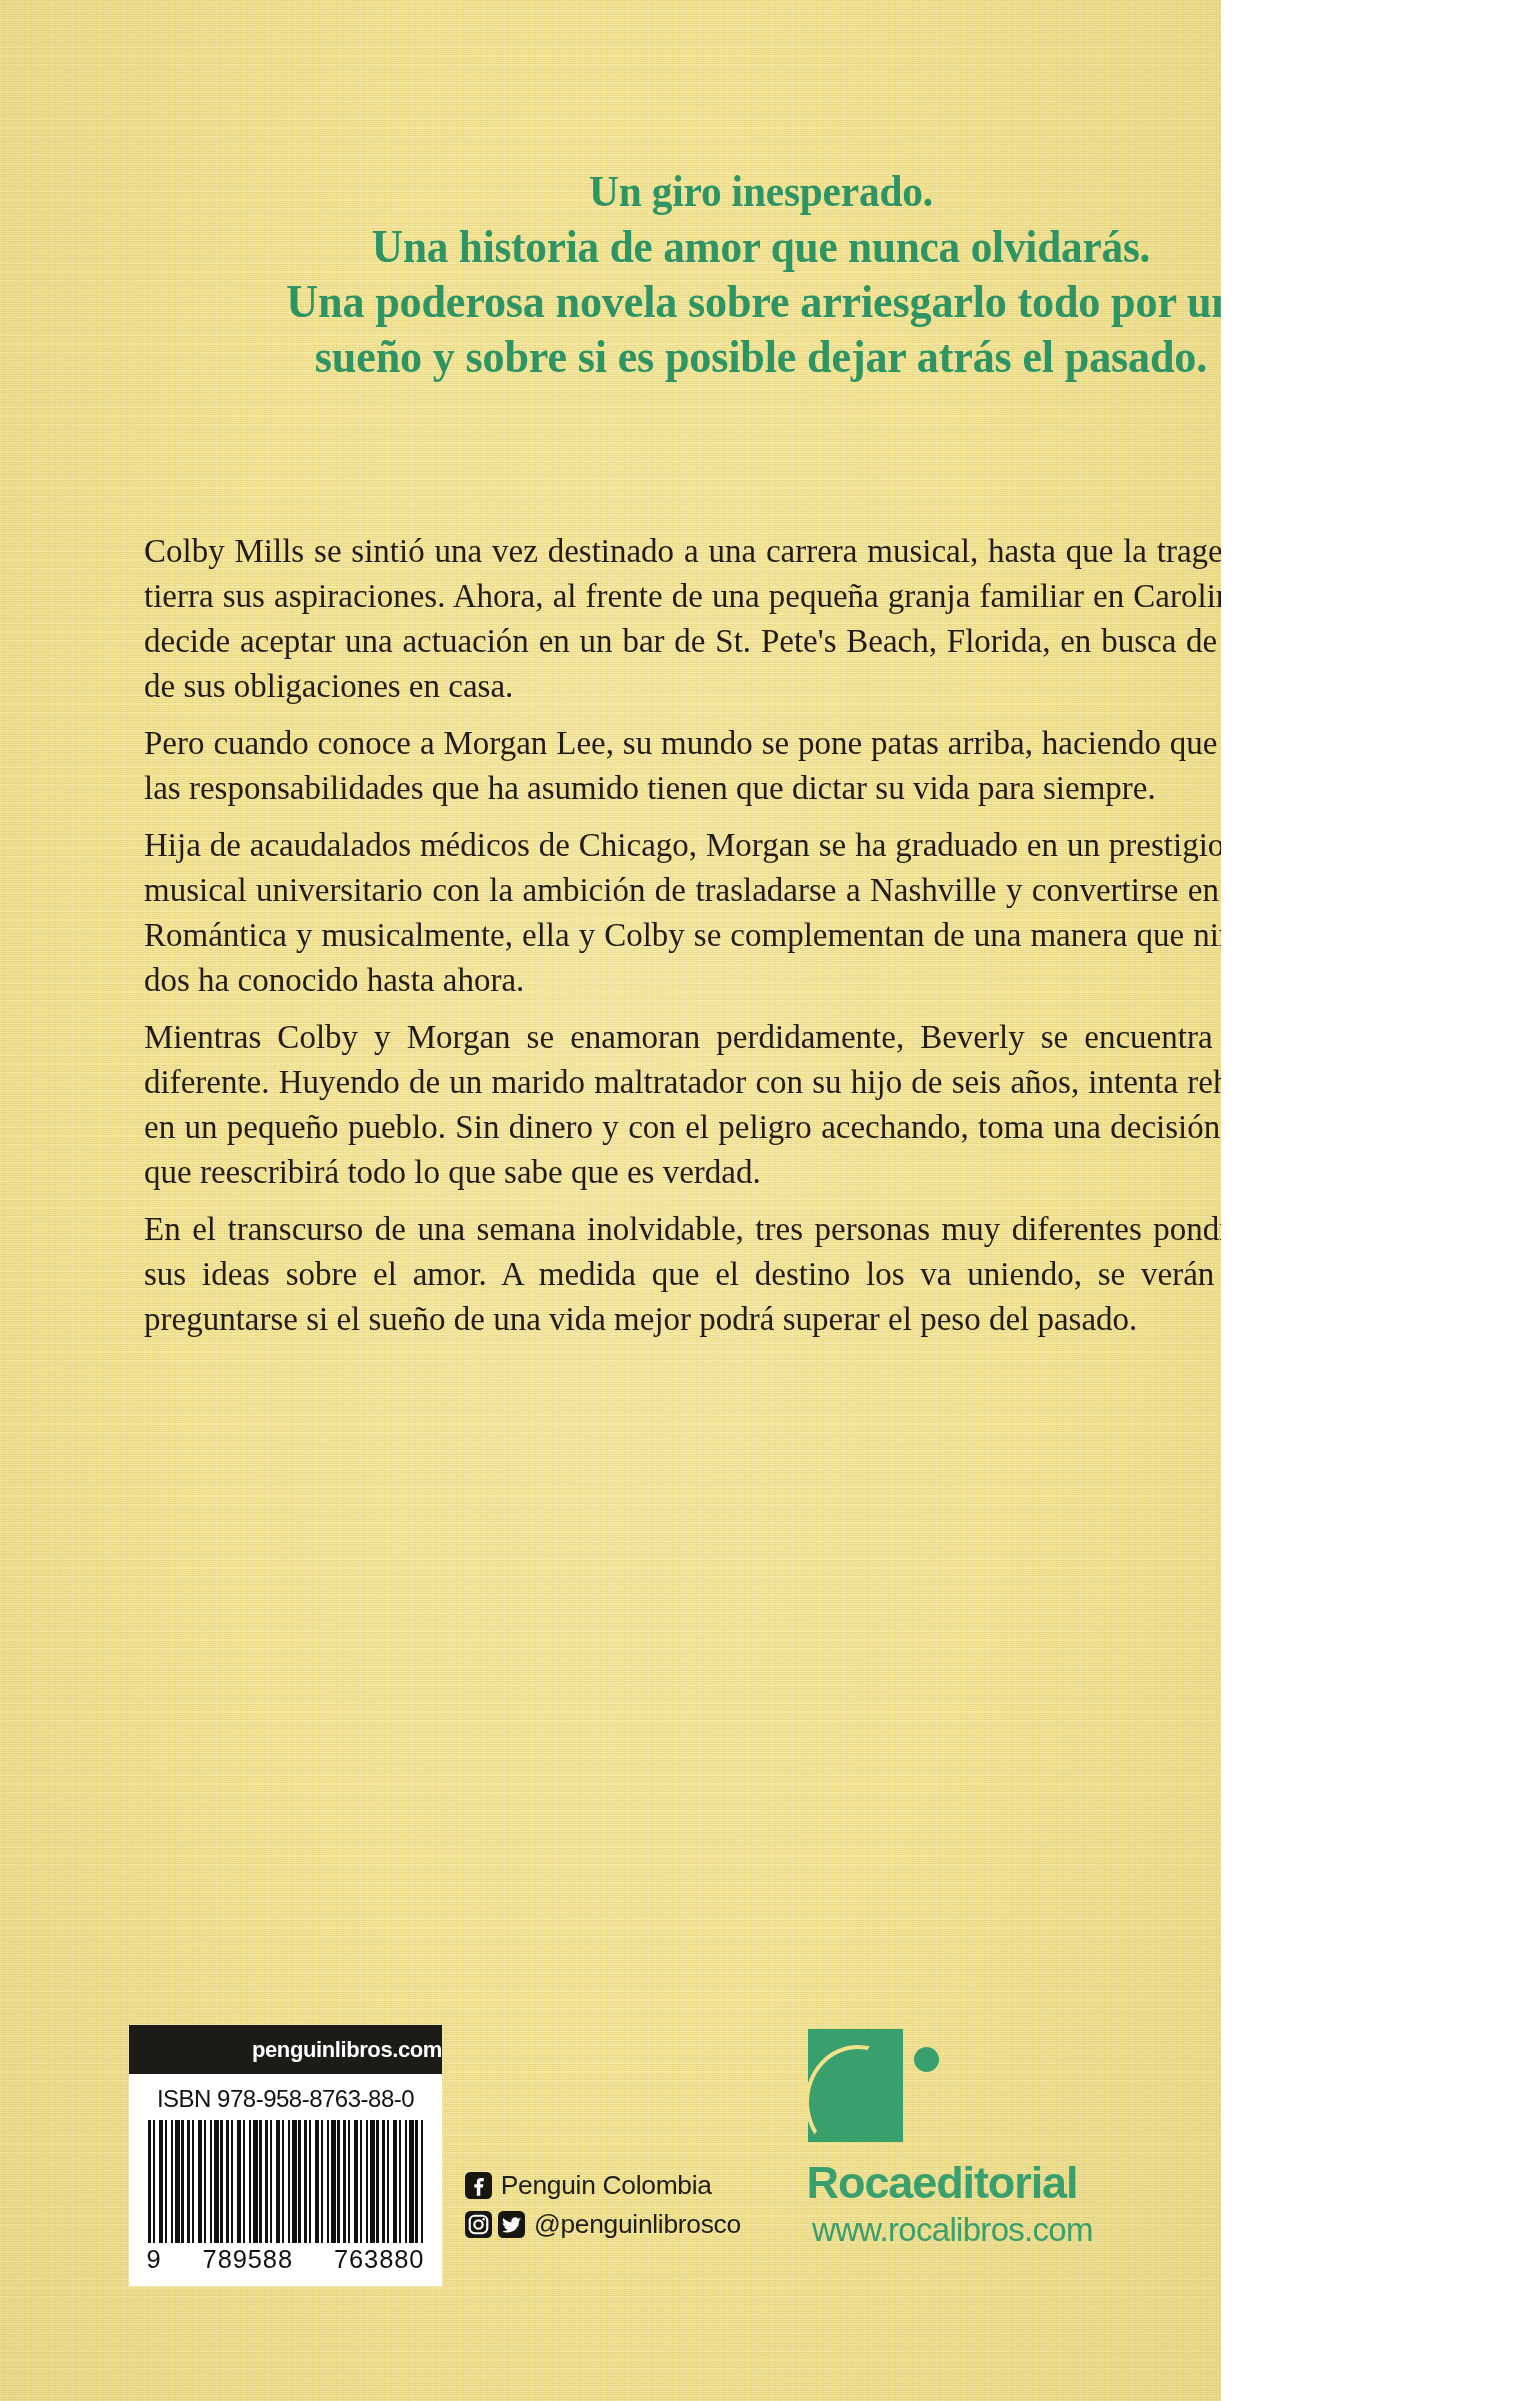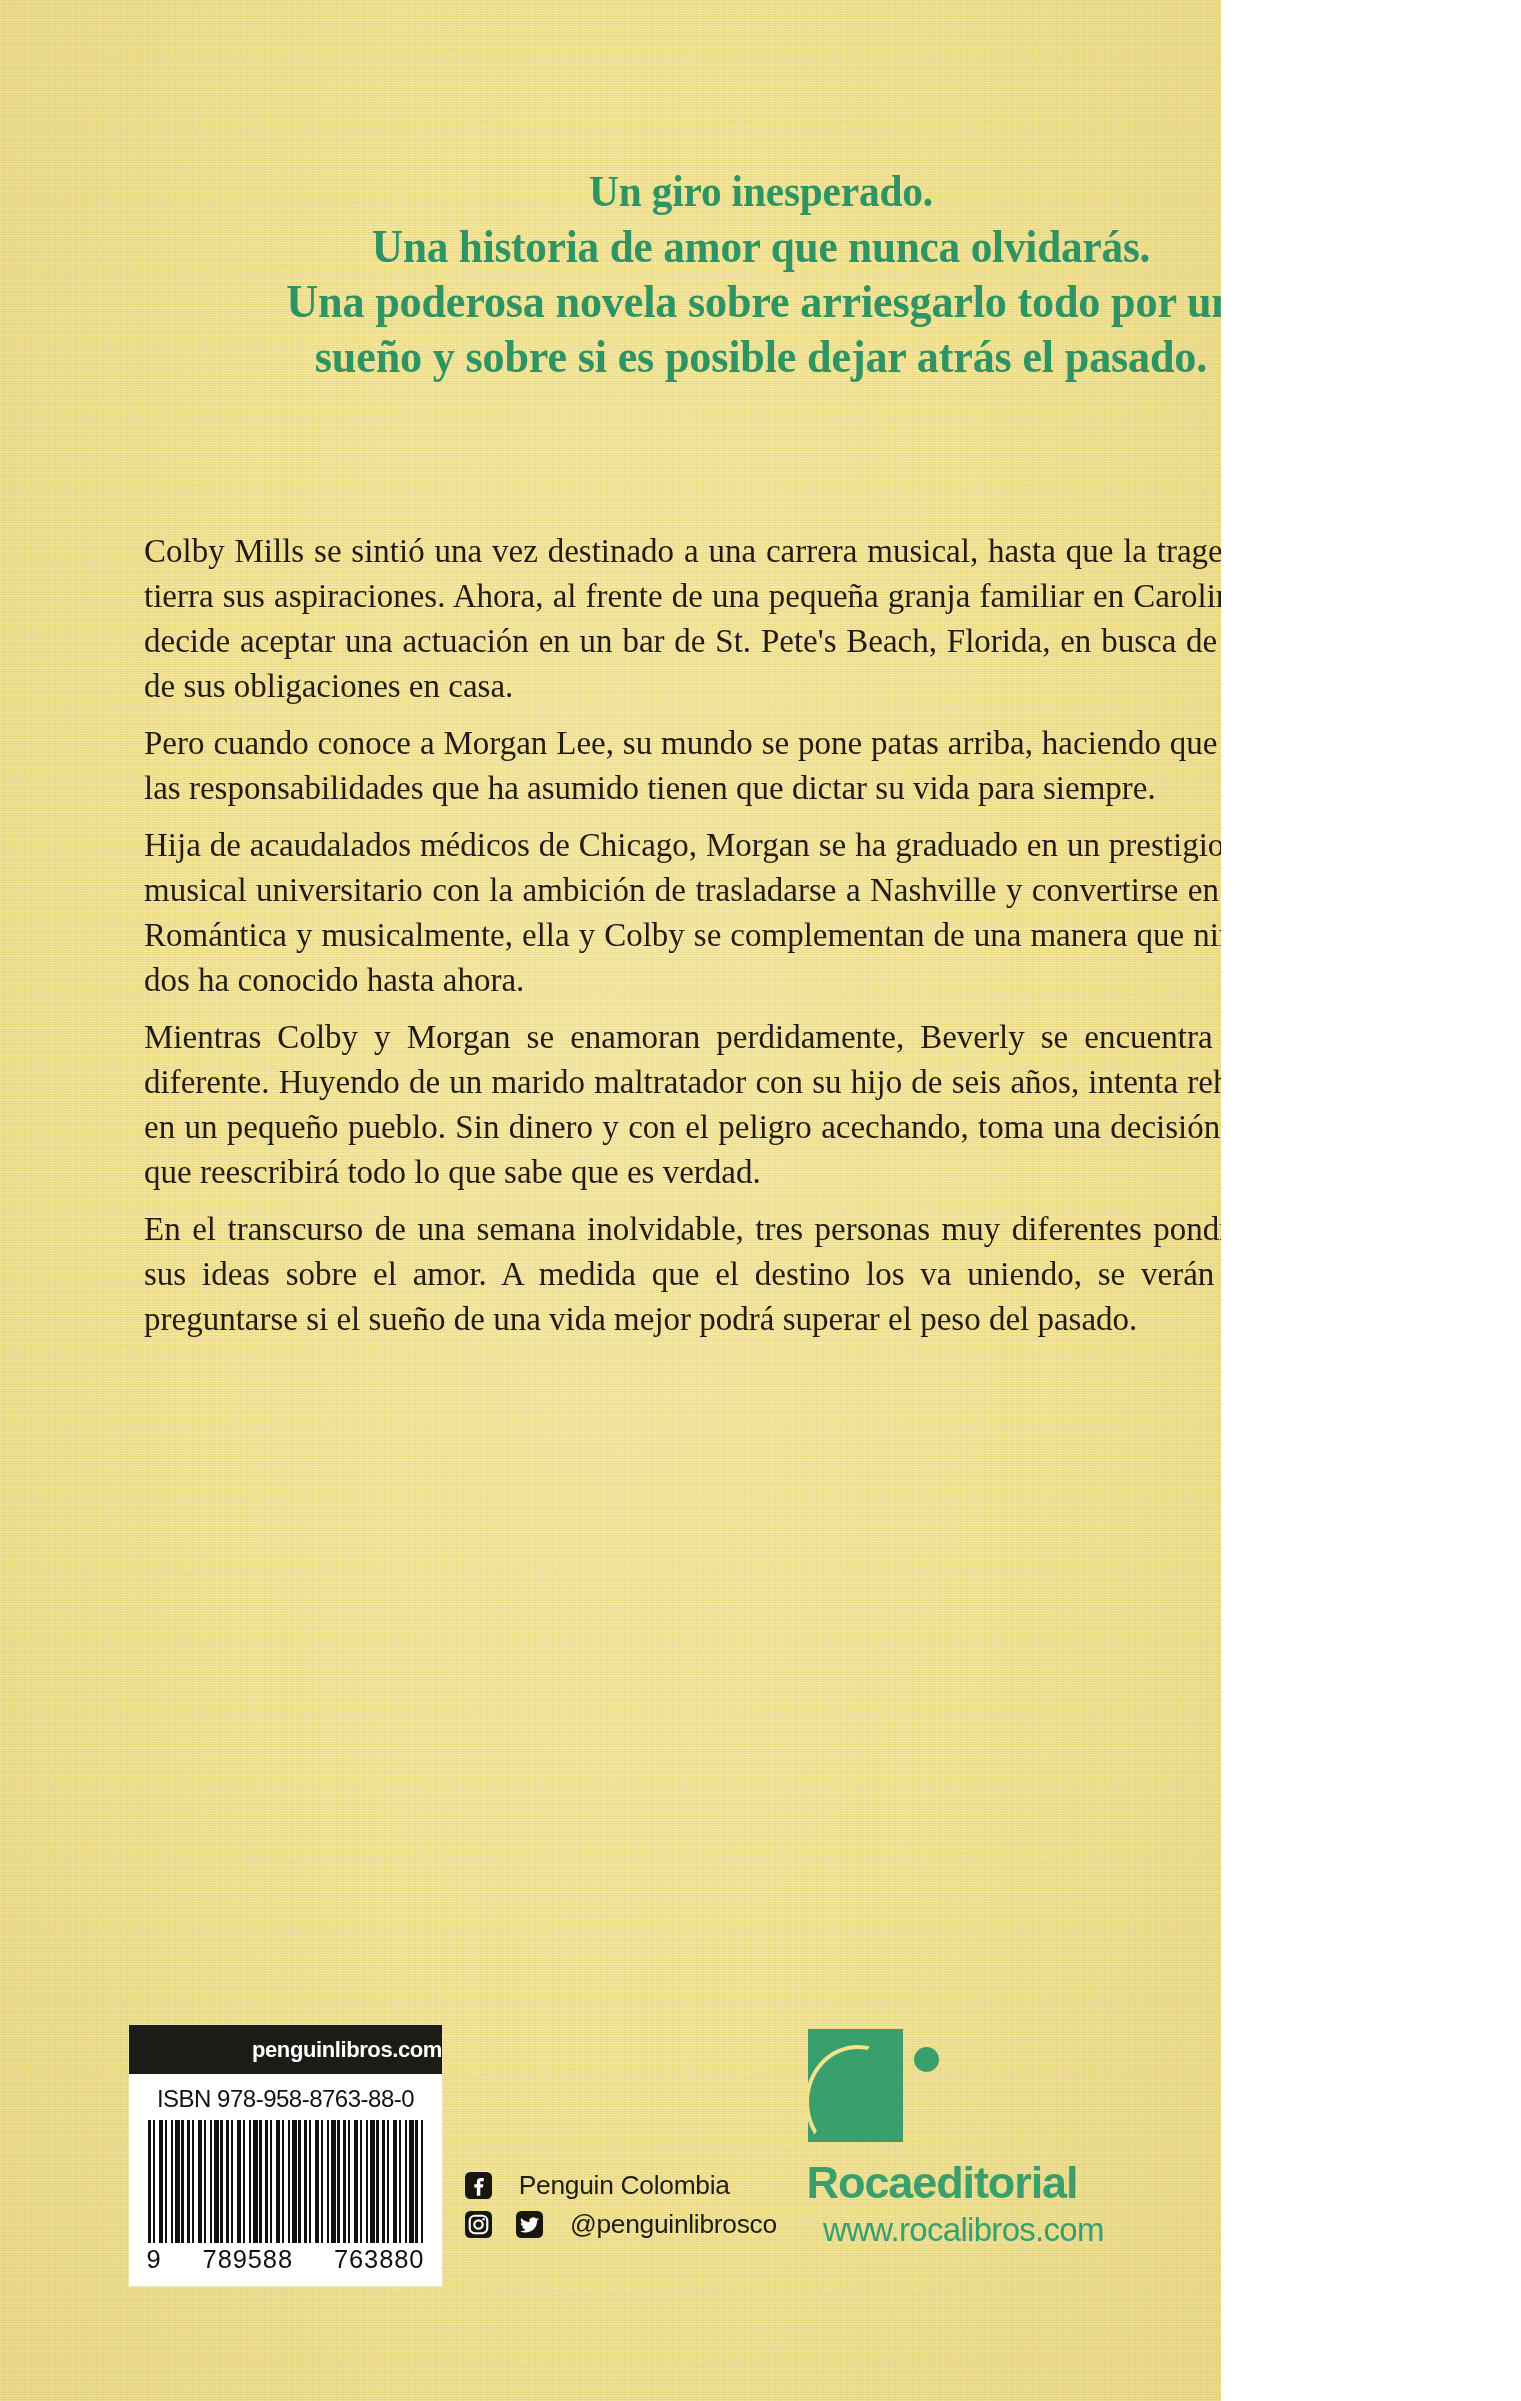--- a/index.html
+++ b/index.html
@@ -163,21 +163,20 @@
   #social-block {
     position: absolute;
     left: 465px;
     top: 164px;
     font-family: "Liberation Sans", "DejaVu Sans", sans-serif;
   }
   .social-row {
     display: flex;
     align-items: center;
     margin-bottom: 8px;
-    gap: 18px;
   }
   .social-icon {
     width: 27px;
     height: 27px;
     background: #17170f;
     border-radius: 5.3px;
     margin-right: 6.2px;
     flex: 0 0 auto;
     display: flex;
     align-items: center;
@@ -237,21 +236,21 @@
     margin-top: 16px;
     margin-left: 10.6px;
     font-family: Liberation Sans, sans-serif;
     font-weight: 700;
     font-size: 45px;
     letter-spacing: -1.1px;
     color: #39a06d;
     line-height: 48px;
   }
   #roca-url {
-    margin-left: 27px;
+    margin-left: 16px;
     margin-top: 4.4px;
     font-family: "Liberation Sans", "DejaVu Sans", sans-serif;
     font-size: 33px;
     letter-spacing: -0.7px;
     color: #39a06d;
     line-height: 37px;
   }
 </style>
 </head>
 <body>

